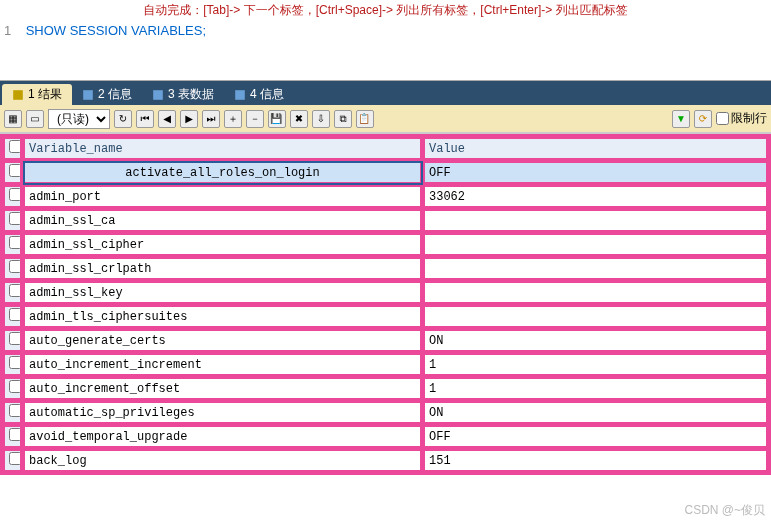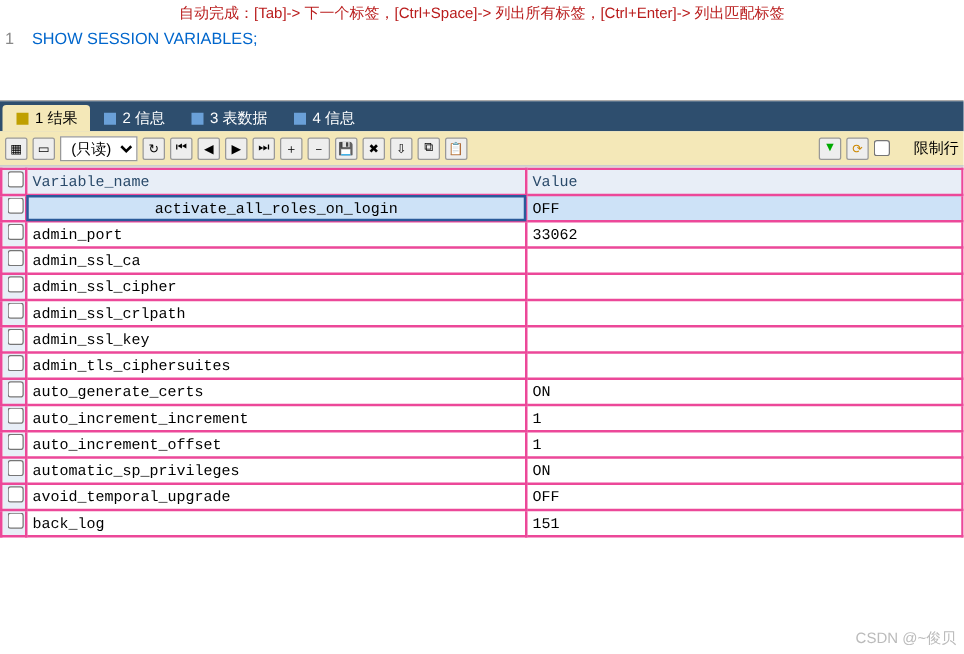--- a/index.html
+++ b/index.html
@@ -9,24 +9,24 @@
   .editor .ln { color: #888; display: inline-block; width: 18px; }
   .editor .kw { color: #0066cc; }
   .tabs { background: #2e4e6e; display: flex; align-items: flex-end; height: 24px; padding-left: 2px; }
   .tab { display: flex; align-items: center; gap: 4px; padding: 2px 10px; color: #fff; font-size: 12px; cursor: pointer; }
   .tab.active { background: #f4e8b8; color: #000; border-top-left-radius: 3px; border-top-right-radius: 3px; }
   .tab .icon { width: 12px; height: 12px; display: inline-block; }
   .toolbar { background: #f4e8b8; display: flex; align-items: center; height: 28px; padding: 0 4px; gap: 4px; border-bottom: 1px solid #ccc; }
   .toolbar .btn { width: 18px; height: 18px; border: 1px solid #999; background: #eee; border-radius: 2px; cursor: pointer; display: flex; align-items: center; justify-content: center; font-size: 10px; }
   .toolbar .sel { height: 20px; font-size: 12px; border: 1px solid #999; padding: 0 4px; background: #fff; }
   .toolbar .spacer { flex: 1; }
-  .toolbar .chk { display: flex; align-items: center; gap: 19px; font-size: 12px; }
+  .toolbar .chk { display: flex; align-items: center; gap: 2px; font-size: 12px; }
   .grid-wrap { flex: 1; overflow: auto; border-top: 1px solid #ccc; }
   table.grid { border-collapse: collapse; width: 100%; table-layout: fixed; }
-  table.grid th, table.grid td { border: 2px solid #ec4899; padding: 1px 4px; font-family: "Courier New", monospace; font-size: 12px; text-align: left; height: 18px; white-space: nowrap; overflow: hidden; margin-left: 35px; }
+  table.grid th, table.grid td { border: 5px solid #ec4899; padding: 1px 4px; font-family: "Courier New", monospace; font-size: 12px; text-align: left; height: 18px; white-space: nowrap; overflow: hidden; margin-left: 35px; }
   table.grid th { background: #e8eef7; font-weight: normal; color: #2a4a6a; }
   col.c0 { width: 20px; }
   col.c1 { width: 400px; }
   col.c2 { width: auto; }
   table.grid td.rowhdr { background: #e8eef7; }
   tr.selected td { background: #cde2f7; }
   tr.selected td.namecell { outline: 2px solid #2a5a9a; outline-offset: -2px; text-align: center; }
   .watermark { position: fixed; right: 6px; bottom: 4px; color: #bbb; font-size: 12px; pointer-events: none; }
   .icon-svg { width: 12px; height: 12px; }
 </style>

